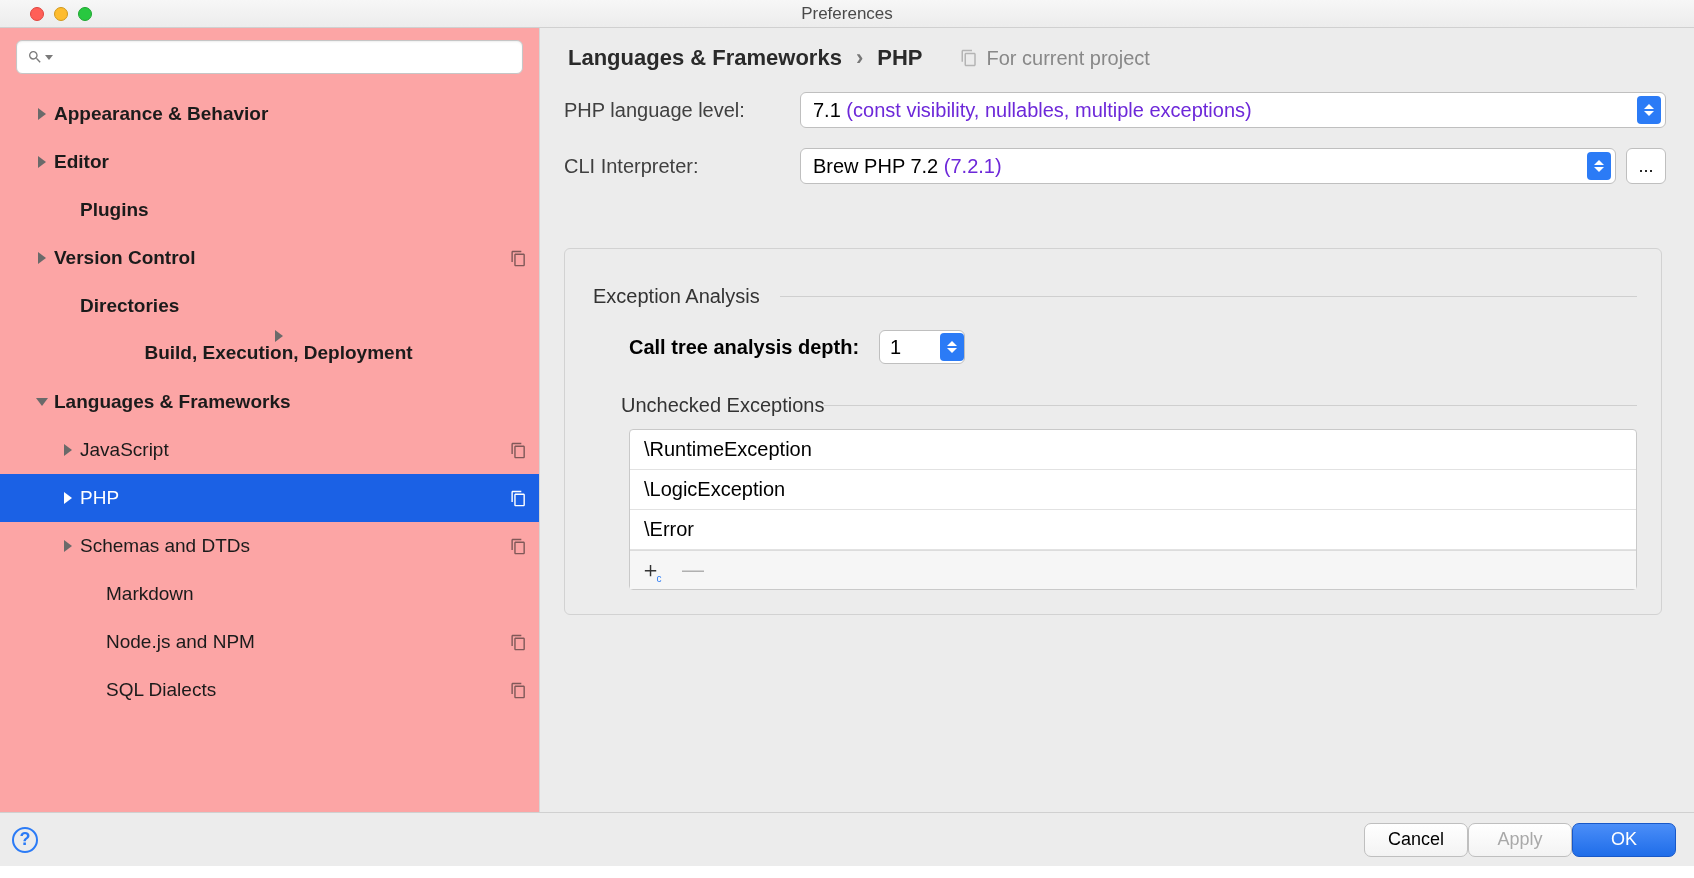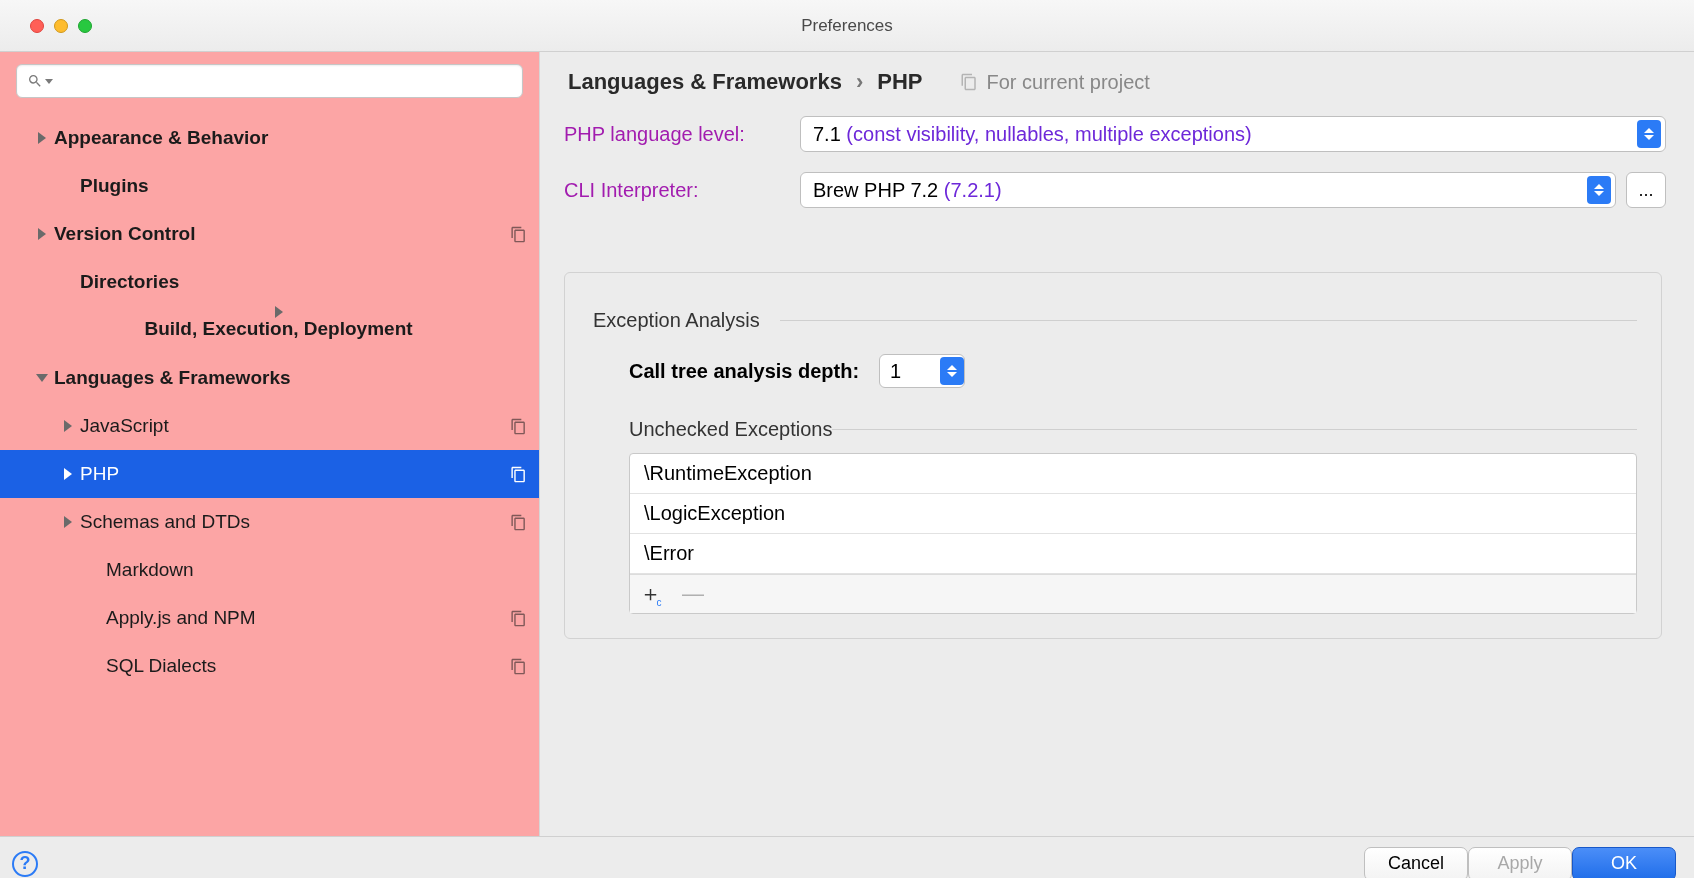--- a/index.html
+++ b/index.html
@@ -1,19 +1,19 @@
 <!DOCTYPE html>
 <html><head>
 <meta charset="utf-8">
 <style>
   * { box-sizing: border-box; margin: 0; padding: 0; }
   body { font-family: -apple-system, "Helvetica Neue", Arial, sans-serif; font-size: 13px; color: #000; background: #fff; width: 1694px; height: 878px; overflow: hidden; }
 
   
-  .titlebar { height: 52px; display: flex; align-items: center; padding: 0 30px; border-bottom: 1px solid #d0d0d0; background: linear-gradient(#f7f7f7,#ececec); position: relative; }
+  .titlebar { height: 28px; display: flex; align-items: center; padding: 0 30px; border-bottom: 1px solid #d0d0d0; background: linear-gradient(#f7f7f7,#ececec); position: relative; }
   .traffic { display: flex; gap: 10px; }
   .traffic span { width: 14px; height: 14px; border-radius: 50%; display: inline-block; }
   .t-red { background: #ff5f57; border: 1px solid #e0443e; }
   .t-yellow { background: #febc2e; border: 1px solid #d0981c; }
   .t-green { background: #28c840; border: 1px solid #1fa531; }
   .win-title { position: absolute; left: 0; right: 0; text-align: center; font-size: 17px; color: #4a4a4a; }
 
   .body-row { display: flex; height: 784px; }
 
   
@@ -39,40 +39,40 @@
   
   .main { flex: 1; display: flex; flex-direction: column; background: #ececec; }
   .crumbs { display: flex; align-items: center; height: 60px; padding: 0 28px; font-size: 22px; color: #2a2a2a; gap: 14px; }
   .crumb-strong { font-weight: 600; }
   .crumb-sep { color: #777; font-weight: 600; }
   .scope { display: flex; align-items: center; gap: 8px; color: #888; font-size: 20px; margin-left: 24px; }
   .scope svg { width: 18px; height: 18px; opacity: .55; }
 
   .form-area { padding: 4px 28px 0 24px; }
   .form-row { display: flex; align-items: center; margin-bottom: 20px; }
-  .form-label { width: 236px; font-size: 20px; color: #a21caf; }
+  .form-label { width: 236px; font-size: 20px; color: #404040; }
   .combo { flex: 1; display: flex; align-items: center; background: #fff; border: 1px solid #bfbfbf; border-radius: 6px; height: 36px; padding: 0 4px 0 12px; font-size: 20px; }
   .combo .val { white-space: nowrap; }
   .combo .val .dim { color: #6d28d9; }
   .spinner { margin-left: auto; width: 24px; height: 28px; background: #2b7bf6; border-radius: 4px; display: flex; flex-direction: column; align-items: center; justify-content: center; gap: 2px; }
   .spinner .up { width:0;height:0;border-left:5px solid transparent;border-right:5px solid transparent;border-bottom:5px solid #fff; }
   .spinner .down { width:0;height:0;border-left:5px solid transparent;border-right:5px solid transparent;border-top:5px solid #fff; }
   .more-btn { width: 40px; height: 36px; margin-left: 10px; background: #fff; border: 1px solid #bfbfbf; border-radius: 6px; display: flex; align-items: center; justify-content: center; font-size: 18px; }
 
   .panel { margin: 8px 4px 0 0; background: #ececec; border: 1px solid #d2d2d2; border-radius: 6px; overflow: visible; }
   .tabs-bar { display: flex; justify-content: center; padding: 0; position: relative; top: -22px; height: 0; }
   .tabs { display: inline-flex; border-radius: 8px; overflow: hidden; box-shadow: 0 0 0 1px #bfbfbf inset; background:#fff; }
 
   .panel-body { padding: 36px 24px 24px 28px; }
   .section-title { font-size: 20px; color: #333; margin-bottom: 22px; display:flex; align-items:center; gap:20px; }
   .section-title .rule { flex:1; height:1px; background:#cfcfcf; }
   .depth-row { display: flex; align-items: center; gap: 20px; margin-left: 36px; margin-bottom: 30px; }
   .depth-row .lbl { font-size: 20px; font-weight: bold; }
   .num-combo { width: 86px; height: 34px; background: #fff; border: 1px solid #bfbfbf; border-radius: 6px; display: flex; align-items: center; padding-left: 10px; font-size: 20px; }
-  .sub-title { font-size: 20px; color: #333; margin-left: 36px; margin-bottom: 12px; display:flex; align-items:center; }
+  .sub-title { font-size: 20px; color: #333; margin-left: 28px; margin-bottom: 12px; display:flex; align-items:center; }
   .sub-title .rule { flex:1; height:1px; background:#cfcfcf; }
   .list-box { margin-left: 36px; background: #fff; border: 1px solid #c9c9c9; border-radius: 4px; }
   .list-row { padding: 8px 14px; font-size: 20px; border-bottom: 1px solid #e2e2e2; }
   .list-toolbar { display: flex; align-items: center; gap: 18px; padding: 8px 12px; background: #f6f6f6; border-top: 1px solid #dcdcdc; }
   .tool-btn { width: 22px; height: 22px; display:flex; align-items:center; justify-content:center; font-size: 22px; color:#333; }
   .tool-btn.dim { color:#b0b0b0; }
   .tool-btn .sub-c { font-size:10px; color:#2b7bf6; position:relative; top:8px; left:-5px; }
 
   
   .footer { height: 54px; border-top: 1px solid #d0d0d0; background: #ececec; display: flex; align-items: center; padding: 0 18px 0 12px; }
@@ -106,20 +106,26 @@
         <input placeholder="" style="">
       </div>
     </div>
     <div class="tree" id="tree">
         <div class="node bold" style="padding-left: 30px;">
           <span class="arrow">
             <span class="tri-r"></span>
           </span>
           <span>Appearance &amp; Behavior</span>
         </div>
+        <div class="node bold" style="padding-left: 30px;">
+          <span class="arrow">
+            <span class="tri-r"></span>
+          </span>
+          <span>Editor</span>
+        </div>
         <div class="node bold" style="padding-left: 56px;">
           <span class="arrow"></span>
           <span>Plugins</span>
         </div>
         <div class="node bold" style="padding-left: 30px;">
           <span class="arrow">
             <span class="tri-r"></span>
           </span>
           <span>Version Control</span>
           <span class="copy-icon">
@@ -176,21 +182,21 @@
               <path fill="currentColor" d="M16 1H4c-1.1 0-2 .9-2 2v14h2V3h12V1zm3 4H8c-1.1 0-2 .9-2 2v14c0 1.1.9 2 2 2h11c1.1 0 2-.9 2-2V7c0-1.1-.9-2-2-2zm0 16H8V7h11v14z"></path>
             </svg>
           </span>
         </div>
         <div class="node" style="padding-left: 82px;">
           <span class="arrow"></span>
           <span>Markdown</span>
         </div>
         <div class="node" style="padding-left: 82px;">
           <span class="arrow"></span>
-          <span>Apply.js and NPM</span>
+          <span>Node.js and NPM</span>
           <span class="copy-icon">
             <svg viewBox="0 0 24 24">
               <path fill="currentColor" d="M16 1H4c-1.1 0-2 .9-2 2v14h2V3h12V1zm3 4H8c-1.1 0-2 .9-2 2v14c0 1.1.9 2 2 2h11c1.1 0 2-.9 2-2V7c0-1.1-.9-2-2-2zm0 16H8V7h11v14z"></path>
             </svg>
           </span>
         </div>
         <div class="node" style="padding-left: 82px;">
           <span class="arrow"></span>
           <span>SQL Dialects</span>
           <span class="copy-icon">

